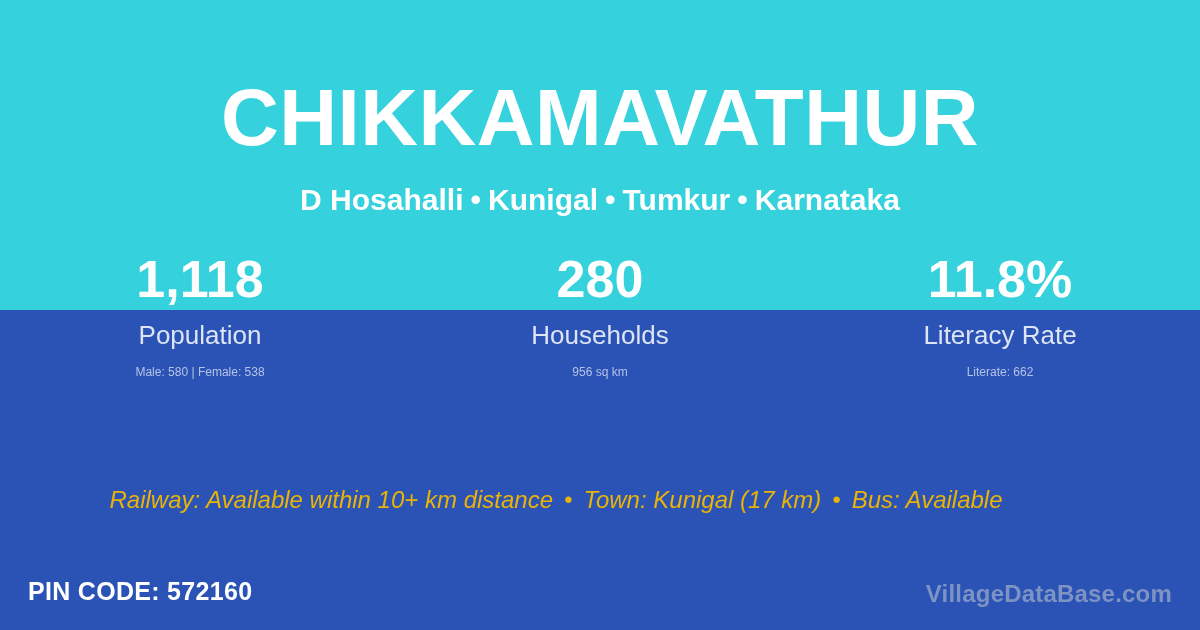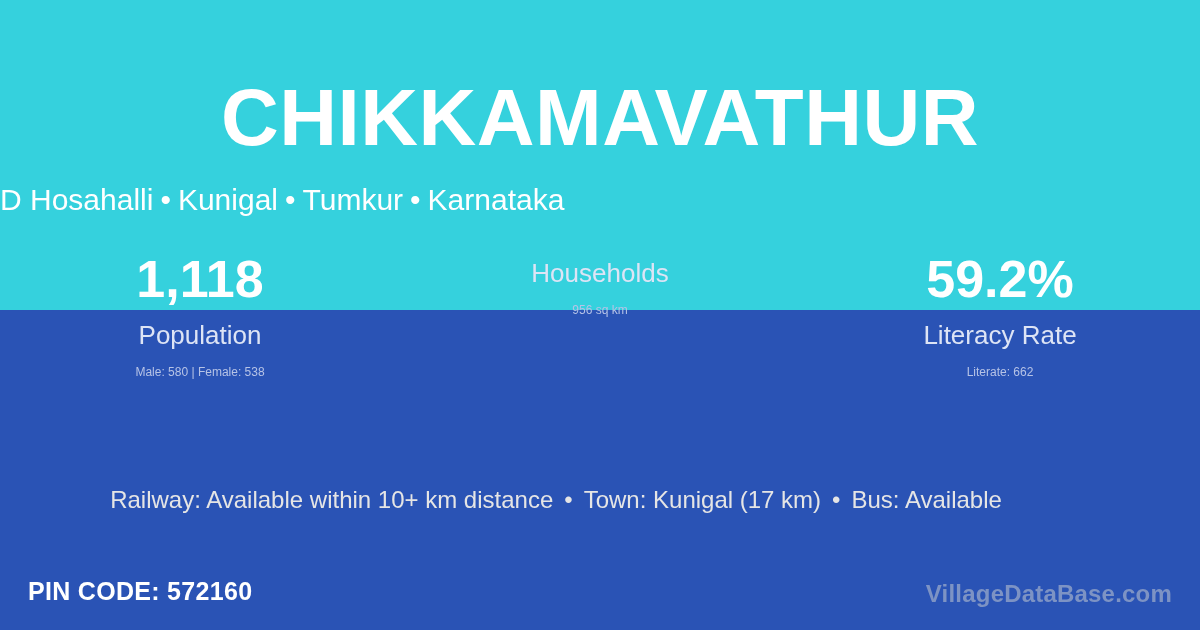--- a/index.html
+++ b/index.html
@@ -39,23 +39,24 @@
     font-weight: 700;
     letter-spacing: 0.5px;
     line-height: 1;
     white-space: nowrap;
   }
   .hero-subtitle {
     position: absolute;
     left: 0;
     top: 182px;
     width: 1200px;
+    text-align: center;
     color: #ffffff;
     font-size: 30px;
-    font-weight: 400;
+    font-weight: 700;
     line-height: 1.2;
     white-space: nowrap;
   }
   .sep {
     padding: 0 7px;
   }
   .stats {
     position: absolute;
     left: 0;
     top: 248px;
@@ -86,25 +87,26 @@
     font-weight: 400;
     line-height: 24px;
     margin-top: 8px;
   }
   .info-line {
     position: absolute;
     left: 0;
     top: 484px;
     width: 1112px;
     text-align: center;
-    color: #e5e5e5;
+    color: #eab308;
     font-size: 24px;
     font-weight: 400;
     line-height: 32px;
     white-space: nowrap;
+    font-style: italic;
   }
   .info-sep {
     padding: 0 11px;
   }
   .pin-code {
     position: absolute;
     left: 28px;
     top: 575px;
     color: #ffffff;
     font-size: 25px;
@@ -140,26 +142,27 @@
 
   <div class="stats">
 
     <div class="stat">
       <div class="stat-value">1,118</div>
       <div class="stat-label">Population</div>
       <div class="stat-sub">Male: 580 | Female: 538</div>
     </div>
 
     <div class="stat">
+      <div class="stat-value">280</div>
       <div class="stat-label">Households</div>
       <div class="stat-sub">956 sq km</div>
     </div>
 
     <div class="stat">
-      <div class="stat-value">59.2%</div>
+      <div class="stat-value">11.8%</div>
       <div class="stat-label">Literacy Rate</div>
       <div class="stat-sub">Literate: 662</div>
     </div>
 
   </div>
 
   <div class="info-line">
     <span>Railway: Available within 10+ km distance</span><span class="info-sep">•</span><span>Town: Kunigal (17 km)</span><span class="info-sep">•</span><span>Bus: Available</span>
   </div>
 

